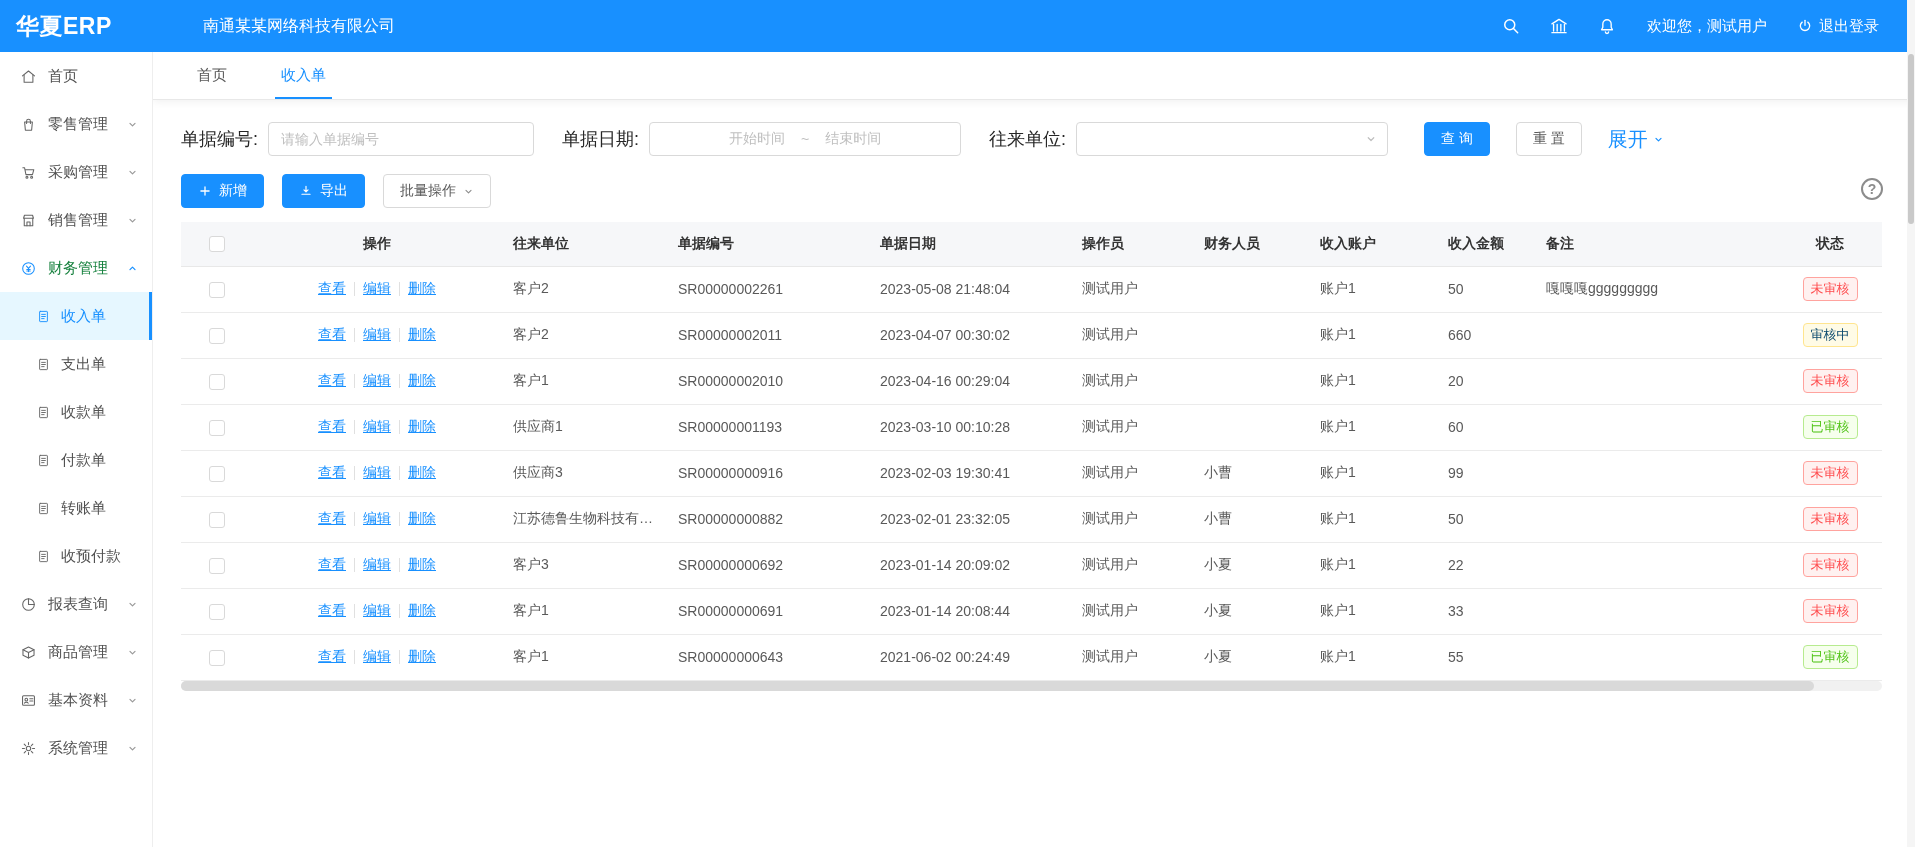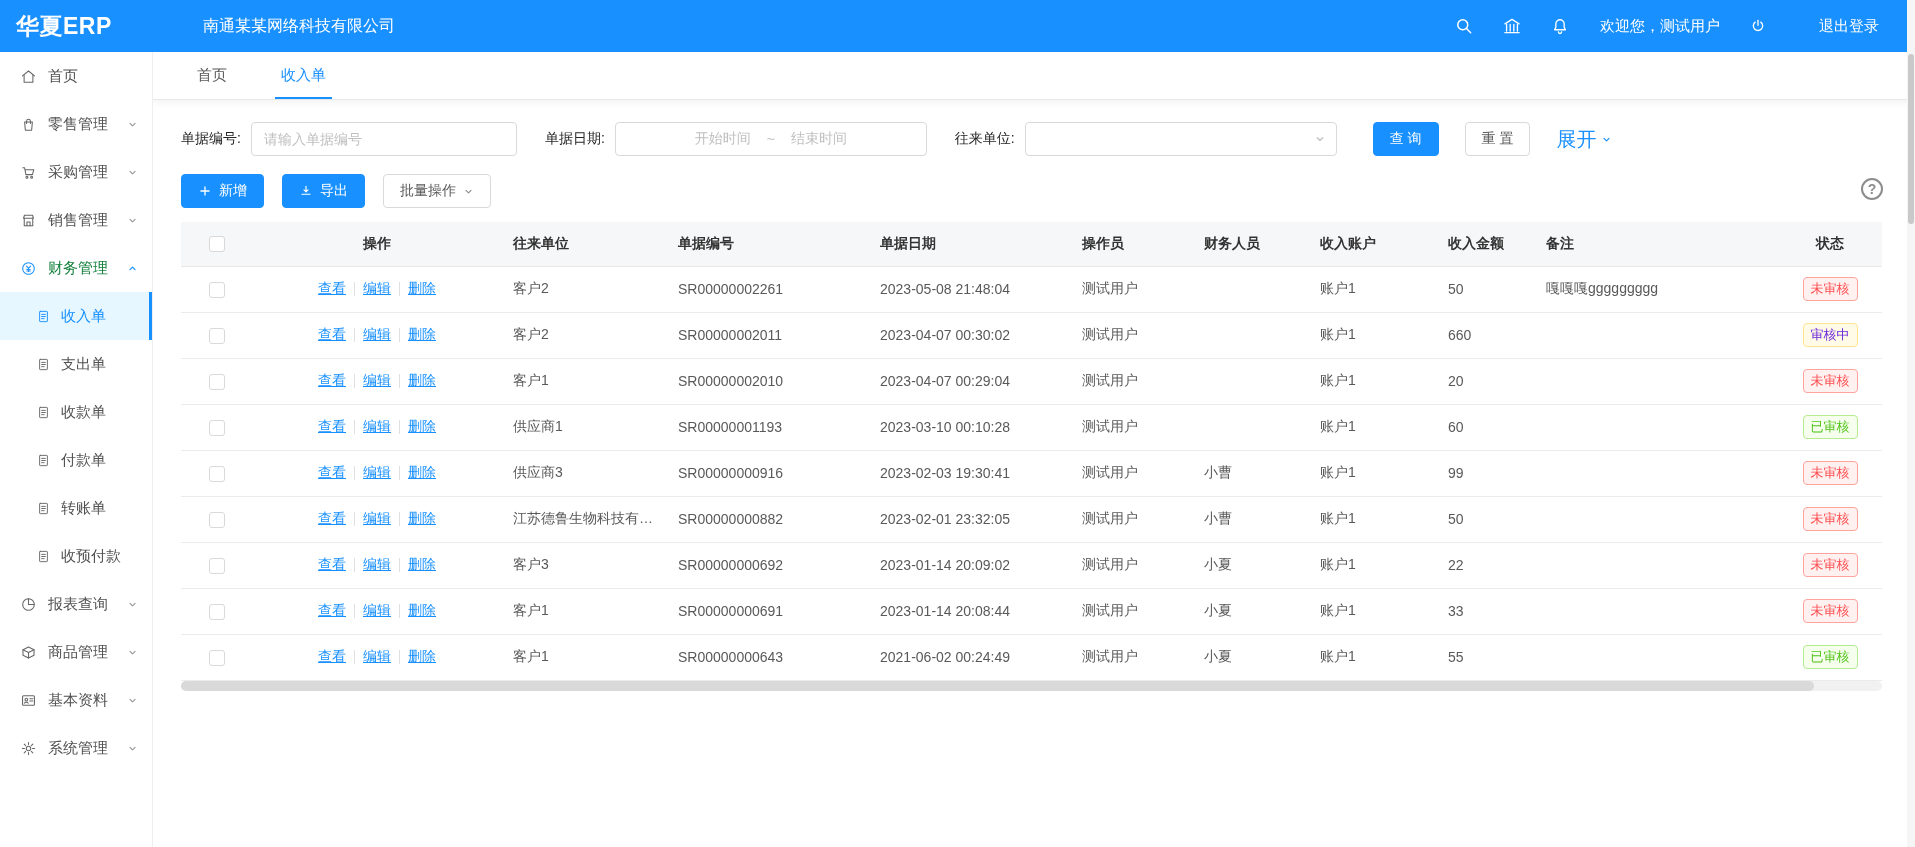--- a/index.html
+++ b/index.html
@@ -12,21 +12,21 @@
   .topbar { position:fixed; top:0; left:0; width:1915px; height:52px; background:#1890ff;
     display:flex; align-items:center; z-index:5; }
   .logo { width:153px; flex:none; padding-left:16px; font-size:23px; font-weight:bold;
     color:#fff; letter-spacing:.5px; white-space:nowrap; }
   .company { margin-left:50px; font-size:16px; color:#fff; }
   .top-right { margin-left:auto; display:flex; align-items:center; padding-right:36px; color:#fff; }
   .hicon { width:20px; height:20px; display:inline-flex; cursor:pointer; color:#fff; }
   .hicon svg { width:100%; height:100%; }
   .top-right > .hicon { margin-left:28px; }
   .welcome { margin-left:30px; font-size:15px; }
-  .logout { margin-left:30px; display:flex; align-items:center; font-size:15px; cursor:pointer;gap:47px; }
+  .logout { margin-left:30px; display:flex; align-items:center; font-size:15px; cursor:pointer; }
   .logout .hicon { width:16px; height:16px; margin-right:6px; }
 
   
   .sidebar { position:fixed; top:52px; left:0; bottom:0; width:153px; background:#fff;
     border-right:1px solid #eee; overflow:hidden; z-index:4; }
   .side-item { height:48px; display:flex; align-items:center; padding:0 14px 0 20px;
     font-size:15px; color:#515151; cursor:pointer; white-space:nowrap; }
   .side-item .icon { width:17px; height:17px; margin-right:11px; color:#666; flex:none; }
   .side-item .chev { margin-left:auto; margin-right:0; width:11px; height:11px; color:#999; }
   .side-item.open { color:#15803d; }
@@ -46,21 +46,21 @@
     box-shadow:0 2px 8px rgba(0,0,0,.06); display:flex; align-items:stretch; padding-left:38px; }
   .tab { display:flex; align-items:center; padding:0 6px; margin-right:42px; font-size:15px;
     color:#595959; position:relative; cursor:pointer; }
   .tab.active { color:#1890ff; }
   .tab.active::after { content:''; position:absolute; left:0; right:0; bottom:0; height:2px; background:#1890ff; }
 
   .content { position:relative; padding:22px 28px 0; }
 
   
   .filter-row { display:flex; align-items:center; height:34px; margin-bottom:18px; }
-  .f-label { font-size:14px; color:#262626; margin-right:10px; flex:none; white-space:nowrap; }
+  .f-label { font-size:18px; color:#262626; margin-right:10px; flex:none; white-space:nowrap; }
   .ml { margin-left:28px; }
   .f-input { width:266px; height:34px; border:1px solid #d9d9d9; border-radius:4px;
     padding:0 12px; font-size:14px; color:#262626; font-family:inherit; outline:none; }
   .f-input::placeholder { color:#bfbfbf; }
   .f-range { width:312px; height:34px; border:1px solid #d9d9d9; border-radius:4px;
     display:flex; align-items:center; justify-content:center; gap:16px; font-size:14px;
     color:#bfbfbf; cursor:text; background:#fff; }
   .f-select { width:312px; height:34px; border:1px solid #d9d9d9; border-radius:4px;
     display:flex; align-items:center; justify-content:flex-end; padding:0 10px;
     cursor:pointer; background:#fff; }
@@ -92,21 +92,21 @@
   .grid th.center, .grid td.center { text-align:center; }
   .grid .cb-cell { text-align:center; padding:0; }
   .cb { display:inline-block; width:16px; height:16px; border:1px solid #d9d9d9;
     border-radius:3px; background:#fff; vertical-align:middle; cursor:pointer; }
   .actions a { color:#1890ff; text-decoration:underline; cursor:pointer; }
   .vsep { display:inline-block; width:1px; height:14px; background:#e0e0e0;
     margin:0 8px; vertical-align:middle; }
   .badge { display:inline-block; min-width:50px; padding:2px 7px; font-size:13px;
     line-height:18px; border-radius:4px; border:1px solid; background:#fff; }
   .badge.red    { color:#ff4d4f; background:#fff1f0; border-color:#ffa39e; }
-  .badge.orange { color:#6d28d9; background:#fffbe6; border-color:#ffe58f; }
+  .badge.orange { color:#0c4a6e; background:#fffbe6; border-color:#ffe58f; }
   .badge.green  { color:#52c41a; background:#f6ffed; border-color:#b7eb8f; }
 
   
   .hscroll { width:1701px; height:10px; background:#f1f1f1; border-radius:5px; position:relative; }
   .hscroll .thumb { position:absolute; left:0; top:0; height:10px; width:96%;
     background:#d9d9d9; border-radius:5px; }
 
   
   .pagination { display:flex; align-items:center; justify-content:flex-end; gap:10px;
     margin-top:18px; width:1701px; font-size:14px; color:#595959; }
@@ -470,21 +470,21 @@
             <td>账户1</td>
             <td>660</td>
             <td></td>
             <td class="center"><span class="badge orange">审核中</span></td>
           </tr>
           <tr>
             <td class="cb-cell"><span class="cb"></span></td>
             <td class="center actions"><a>查看</a><span class="vsep"></span><a>编辑</a><span class="vsep"></span><a>删除</a></td>
             <td>客户1</td>
             <td>SR00000002010</td>
-            <td>2023-04-07 00:29:04</td>
+            <td>2023-04-16 00:29:04</td>
             <td>测试用户</td>
             <td></td>
             <td>账户1</td>
             <td>20</td>
             <td></td>
             <td class="center"><span class="badge red">未审核</span></td>
           </tr>
           <tr>
             <td class="cb-cell"><span class="cb"></span></td>
             <td class="center actions"><a>查看</a><span class="vsep"></span><a>编辑</a><span class="vsep"></span><a>删除</a></td>

